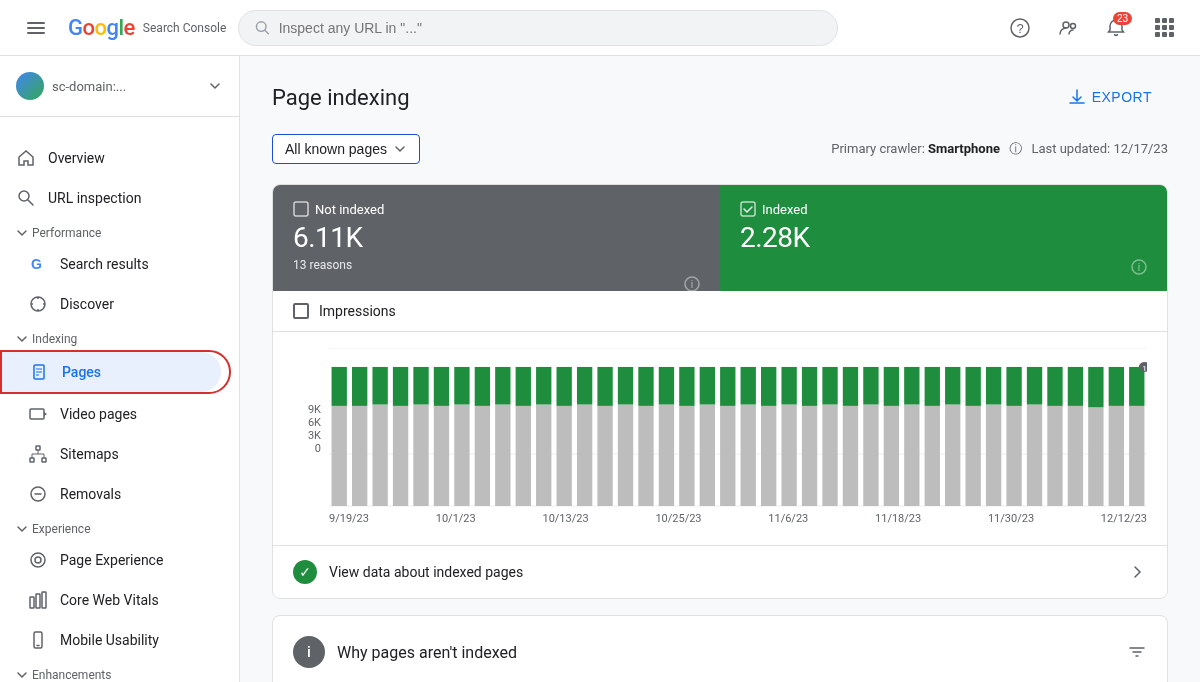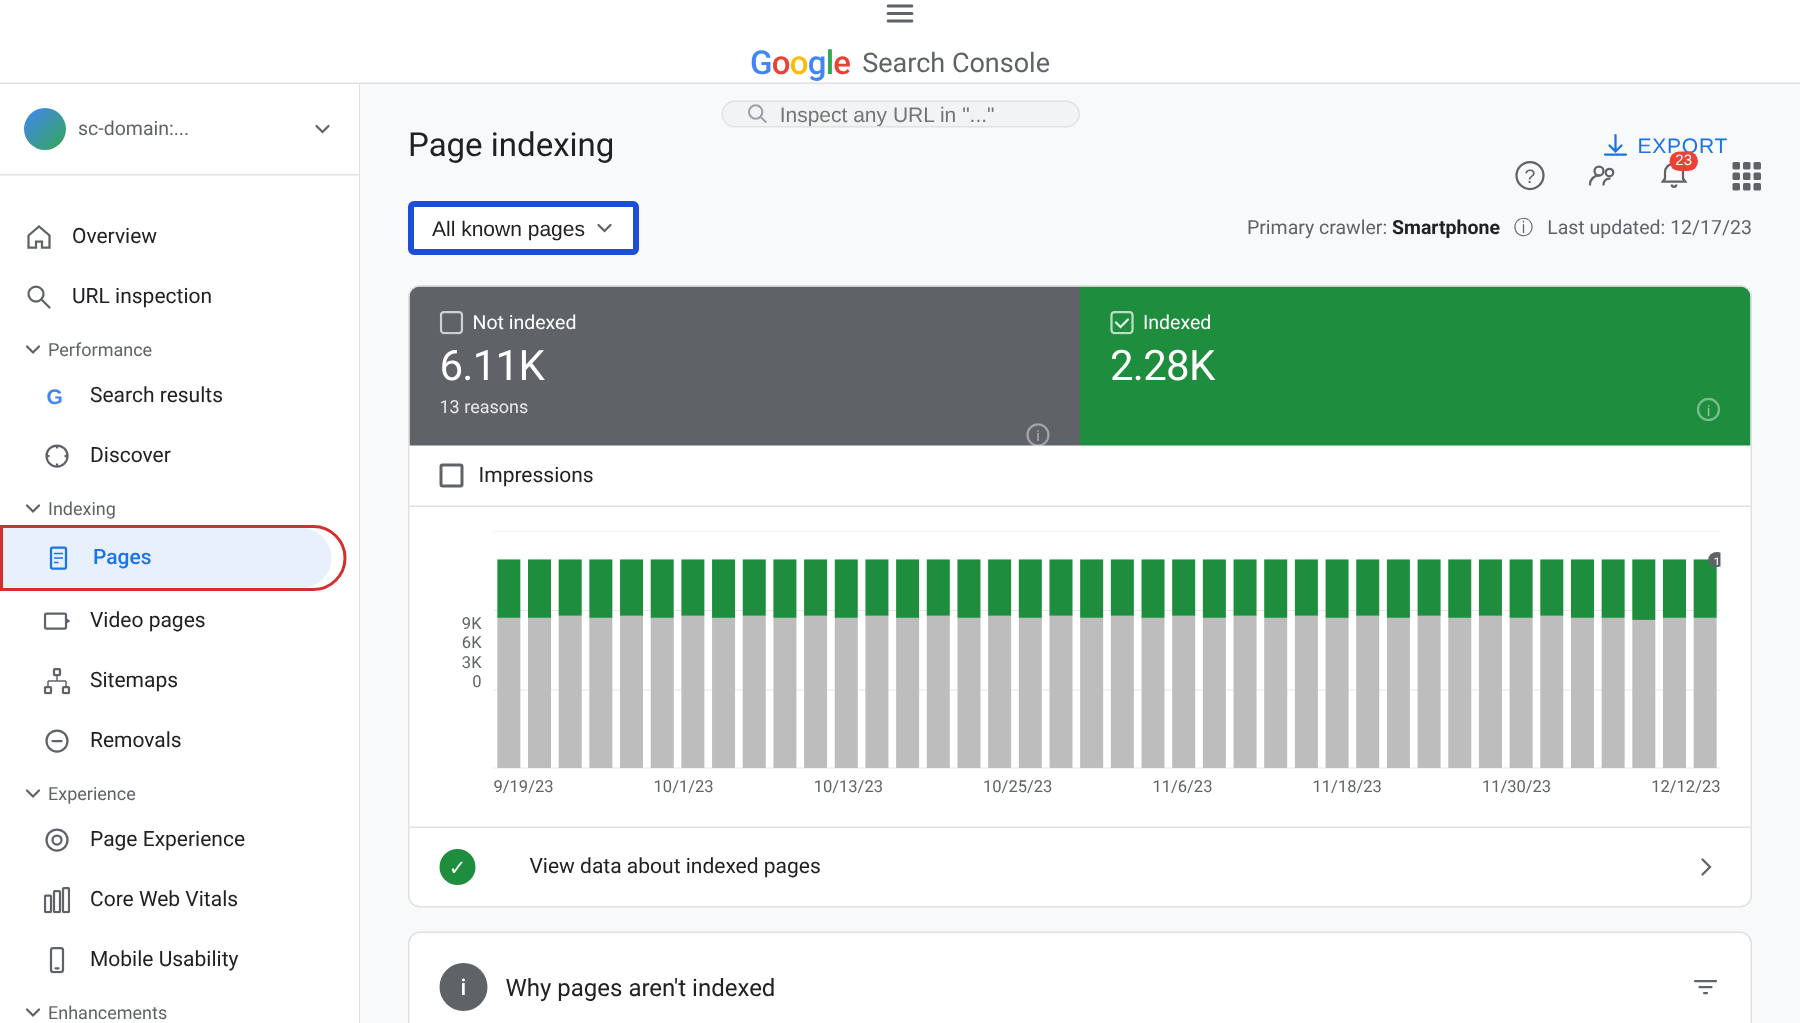--- a/index.html
+++ b/index.html
@@ -10,31 +10,30 @@
       display: flex;
       align-items: center;
       background: #fff;
       height: 56px;
       padding: 0 16px;
       border-bottom: 1px solid #e0e0e0;
       position: fixed;
       top: 0; left: 0; right: 0;
       z-index: 100;
       gap: 12px;
-      flex-direction: column;
     }
     .topbar-logo {
       display: flex;
       align-items: center;
       gap: 8px;
       text-decoration: none;
       color: #202124;
     }
     .logo-sc {
-      font-size: 18px;
+      font-size: 12px;
       color: #5f6368;
       white-space: nowrap;
     }
     .topbar-search {
       flex: 1;
       max-width: 600px;
       height: 36px;
       border: 1px solid #dfe1e5;
       border-radius: 24px;
       display: flex;
@@ -197,21 +196,21 @@
     .filter-row {
       display: flex;
       align-items: center;
       justify-content: space-between;
       margin-bottom: 20px;
     }
     .filter-btn {
       display: flex;
       align-items: center;
       gap: 6px;
-      border: 4px solid #1d4ed8;
+      border: 1px solid #1d4ed8;
       border-radius: 4px;
       padding: 6px 12px;
       background: #fff;
       cursor: pointer;
       font-size: 14px;
       color: #202124;
     }
     .filter-meta {
       font-size: 13px;
       color: #5f6368;
@@ -320,21 +319,20 @@
       display: flex;
       align-items: center;
       justify-content: center;
       color: #fff;
       font-size: 14px;
       flex-shrink: 0;
     }
     .view-data-text {
       flex: 1;
       font-size: 14px;
-      margin-left: 24px;
     }
 
     
     .why-section {
       background: #fff;
       border: 1px solid #e0e0e0;
       border-radius: 8px;
       padding: 20px;
       display: flex;
       align-items: center;

